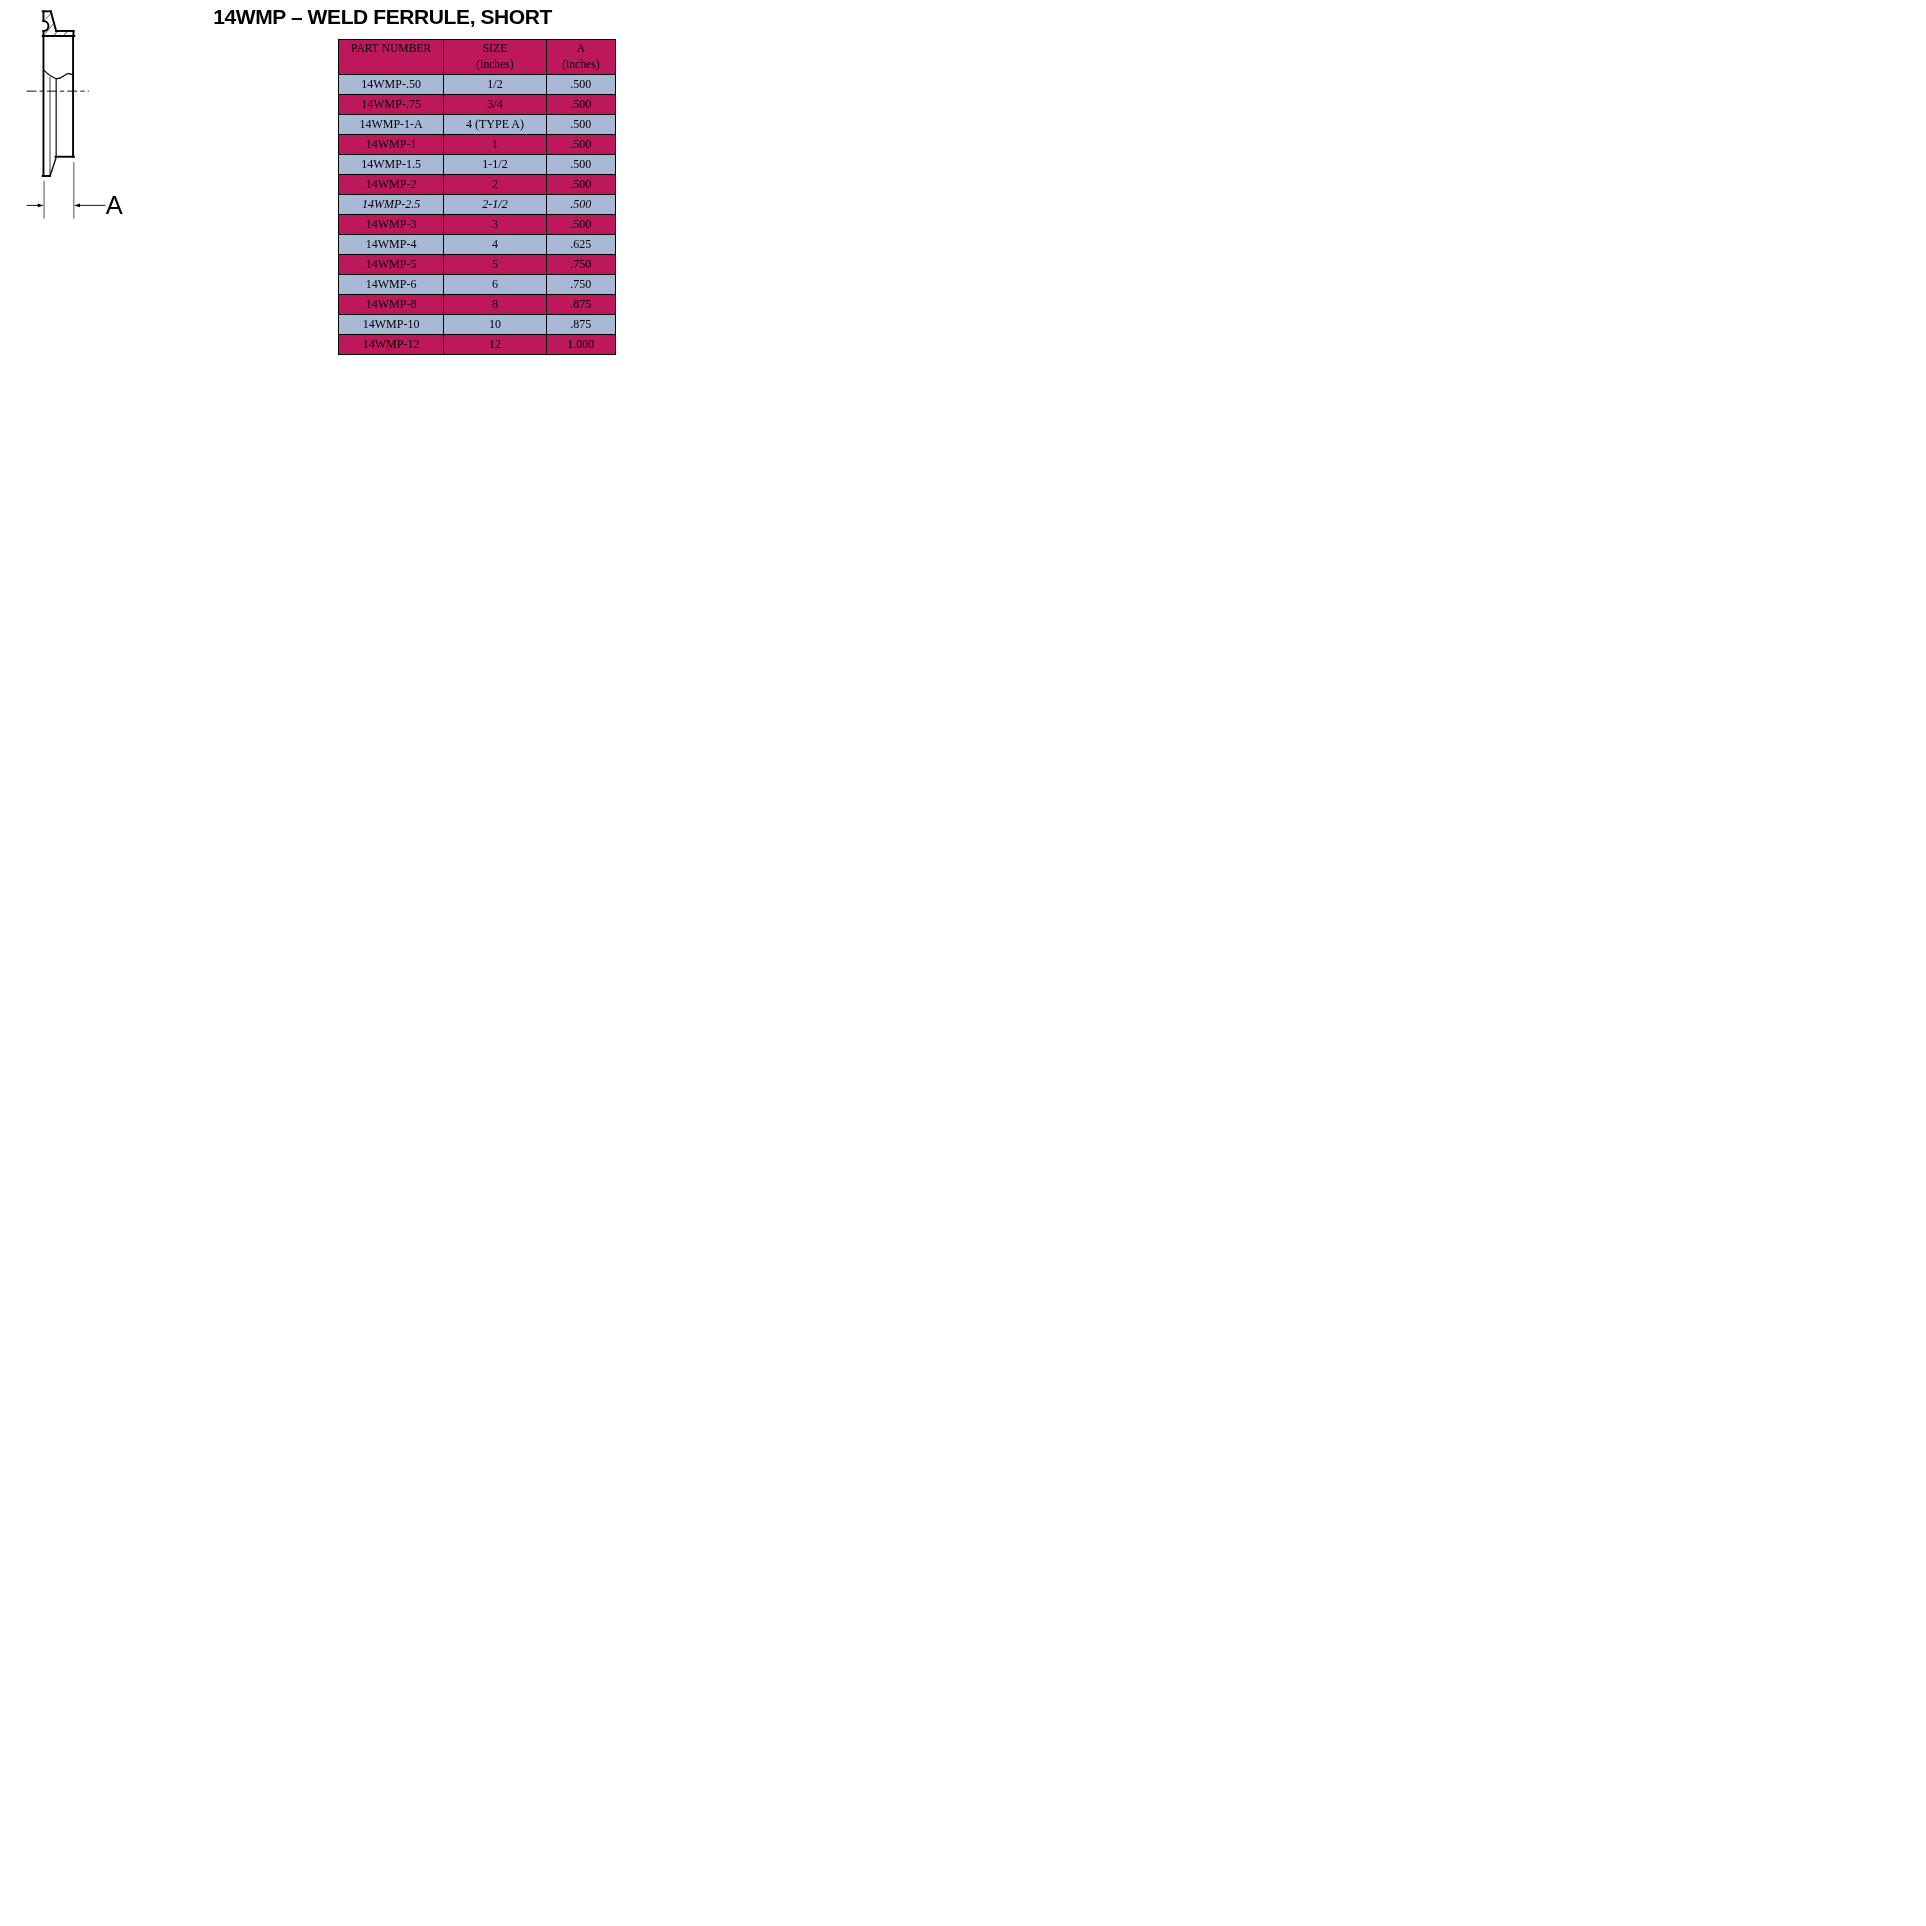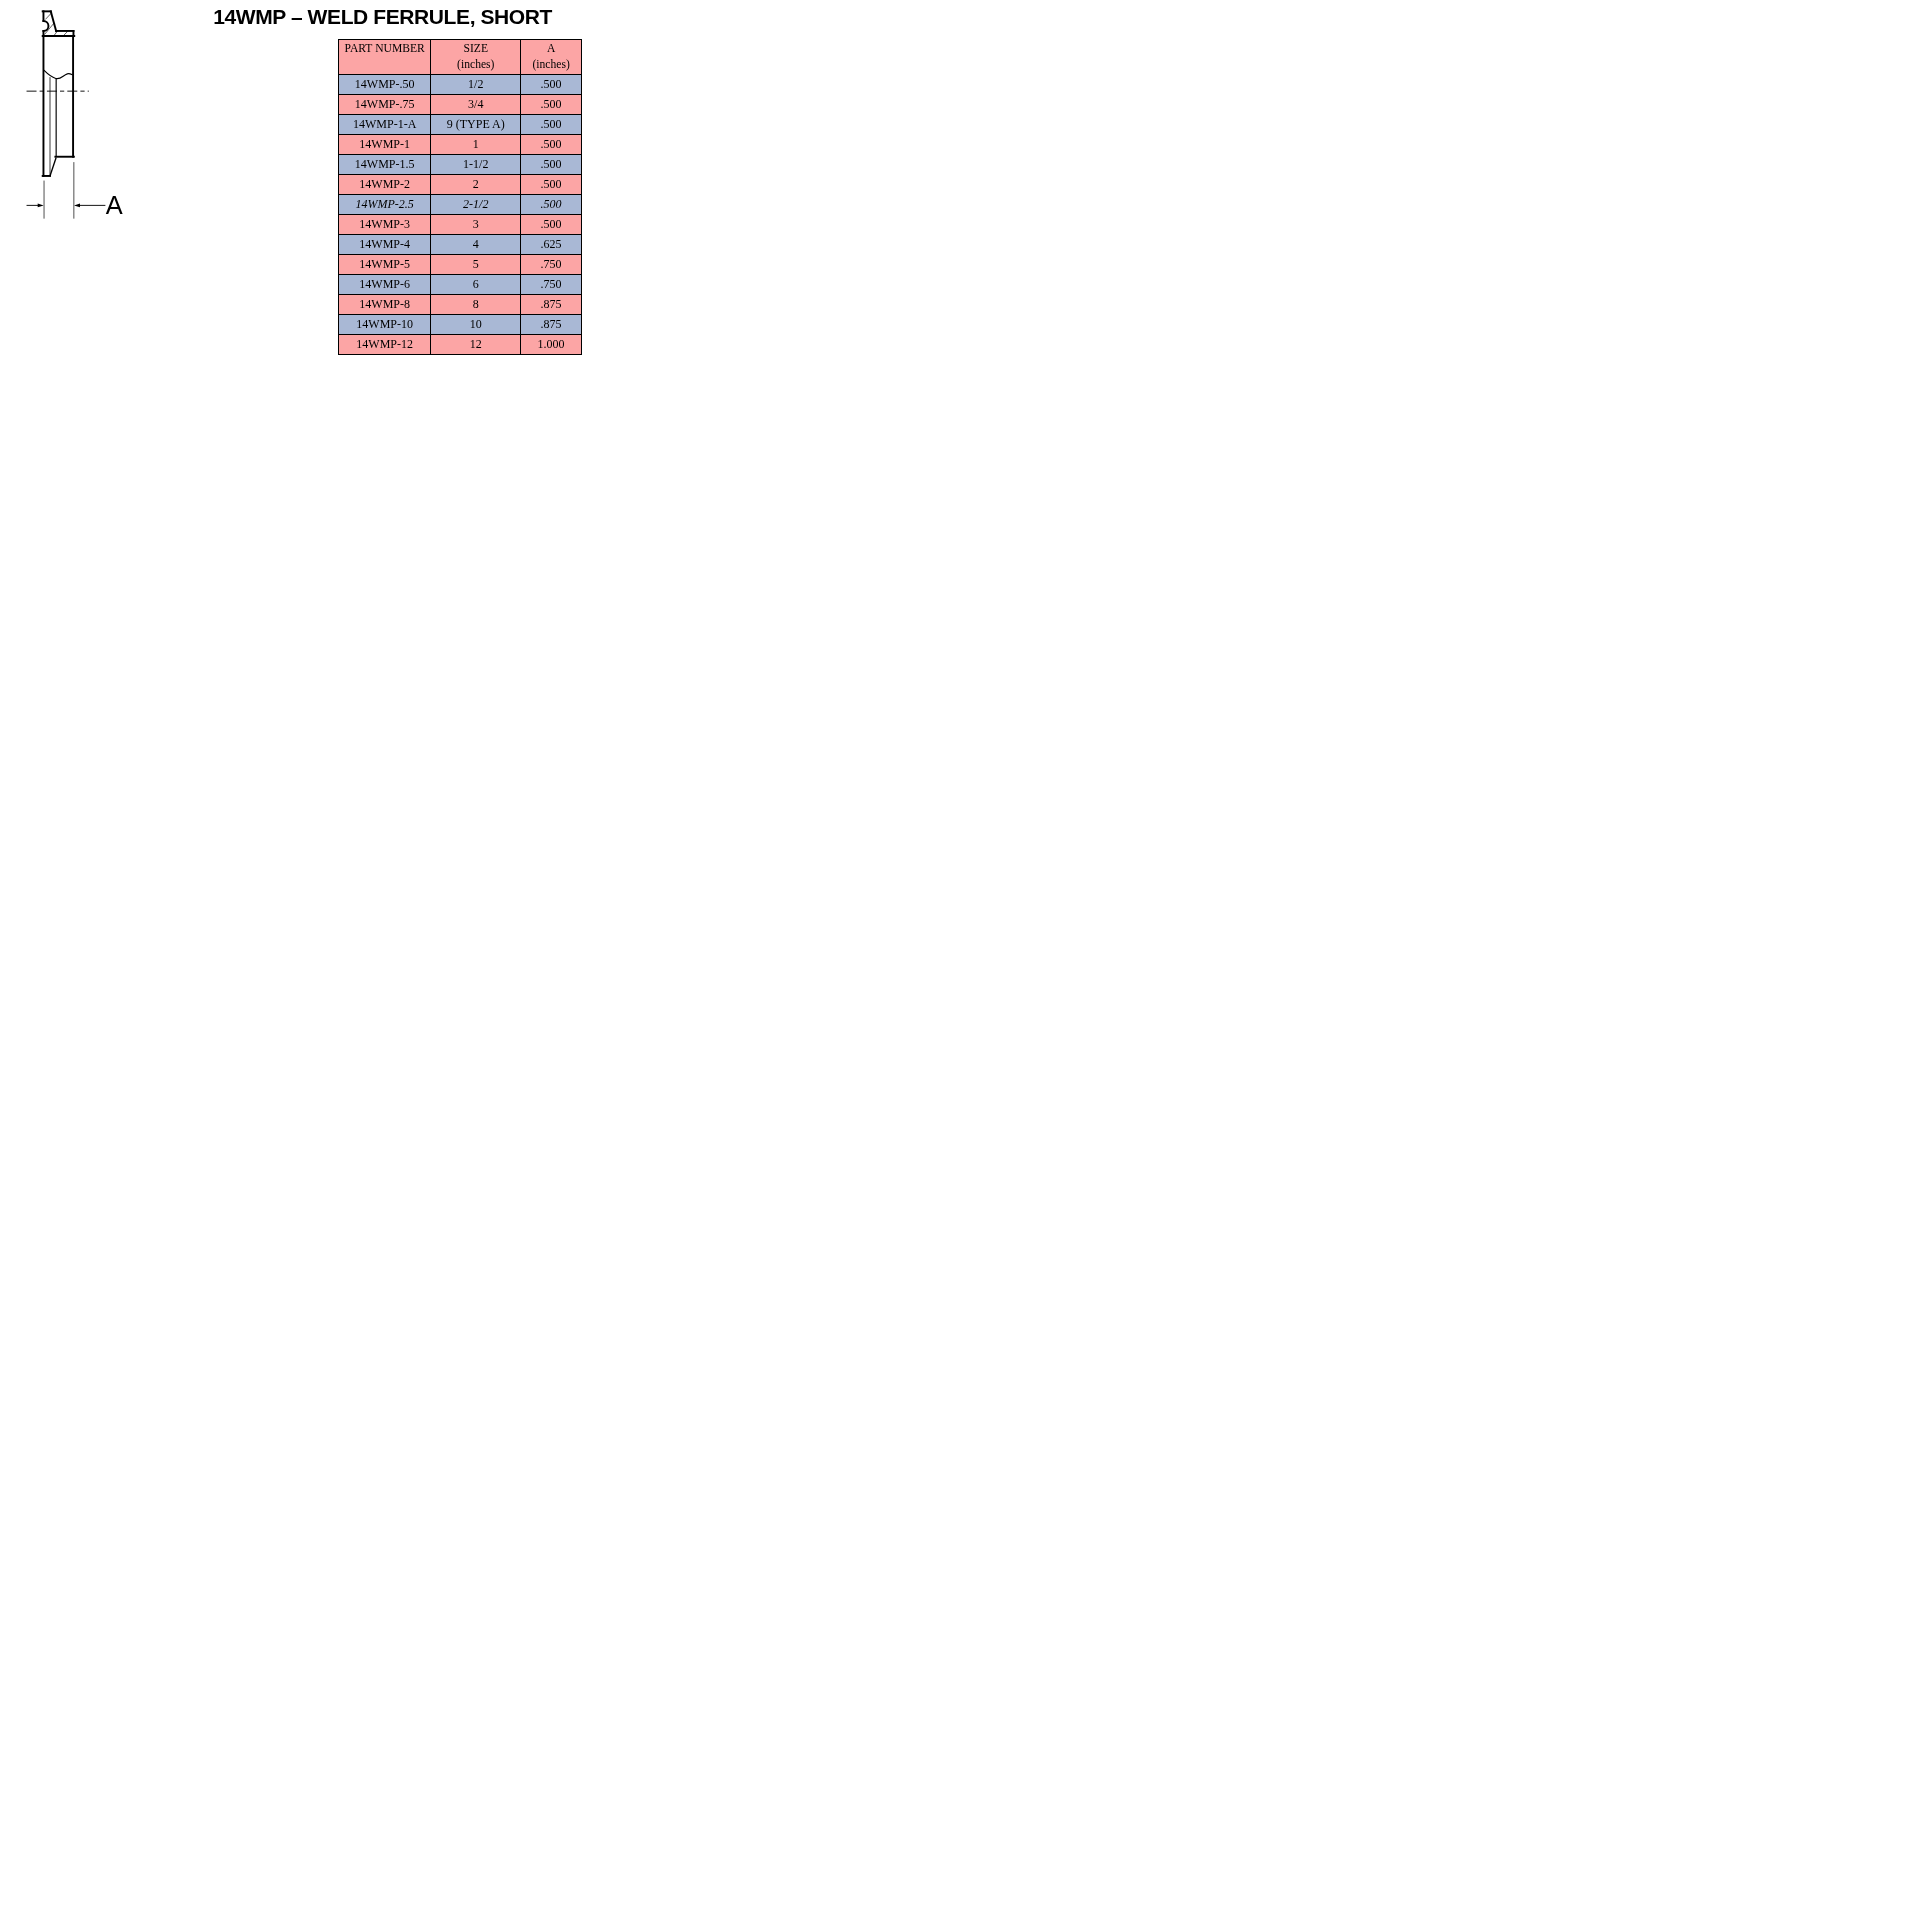--- a/index.html
+++ b/index.html
@@ -26,24 +26,24 @@
   }
   
   #drawing{
     position:absolute;
     left:0; top:0;
   }
   
   #spec-table{
     position:absolute;
     left:338px; top:39px;
-    width:244px;
+    width:278px;
     border-collapse:collapse;
     table-layout:fixed;
-    background:#fca5a5;
+    background:#be185d;
   }
   #spec-table, #spec-table th, #spec-table td{
     border:1.5px solid #000;
   }
   #spec-table col.c1{width:38%;}
   #spec-table col.c2{width:37%;}
   #spec-table col.c3{width:25%;}
   #spec-table th{
     height:34px;
     font-weight:normal;
@@ -167,21 +167,21 @@
       <td>1/2</td>
       <td>.500</td>
     </tr>
         <tr>
       <td>14WMP-.75</td>
       <td>3/4</td>
       <td>.500</td>
     </tr>
         <tr style="background: rgb(169, 184, 213);">
       <td>14WMP-1-A</td>
-      <td>9 (TYPE A)</td>
+      <td>4 (TYPE A)</td>
       <td>.500</td>
     </tr>
         <tr>
       <td>14WMP-1</td>
       <td>1</td>
       <td>.500</td>
     </tr>
         <tr style="background: rgb(169, 184, 213); margin-top: 43px;">
       <td>14WMP-1.5</td>
       <td>1-1/2</td>

